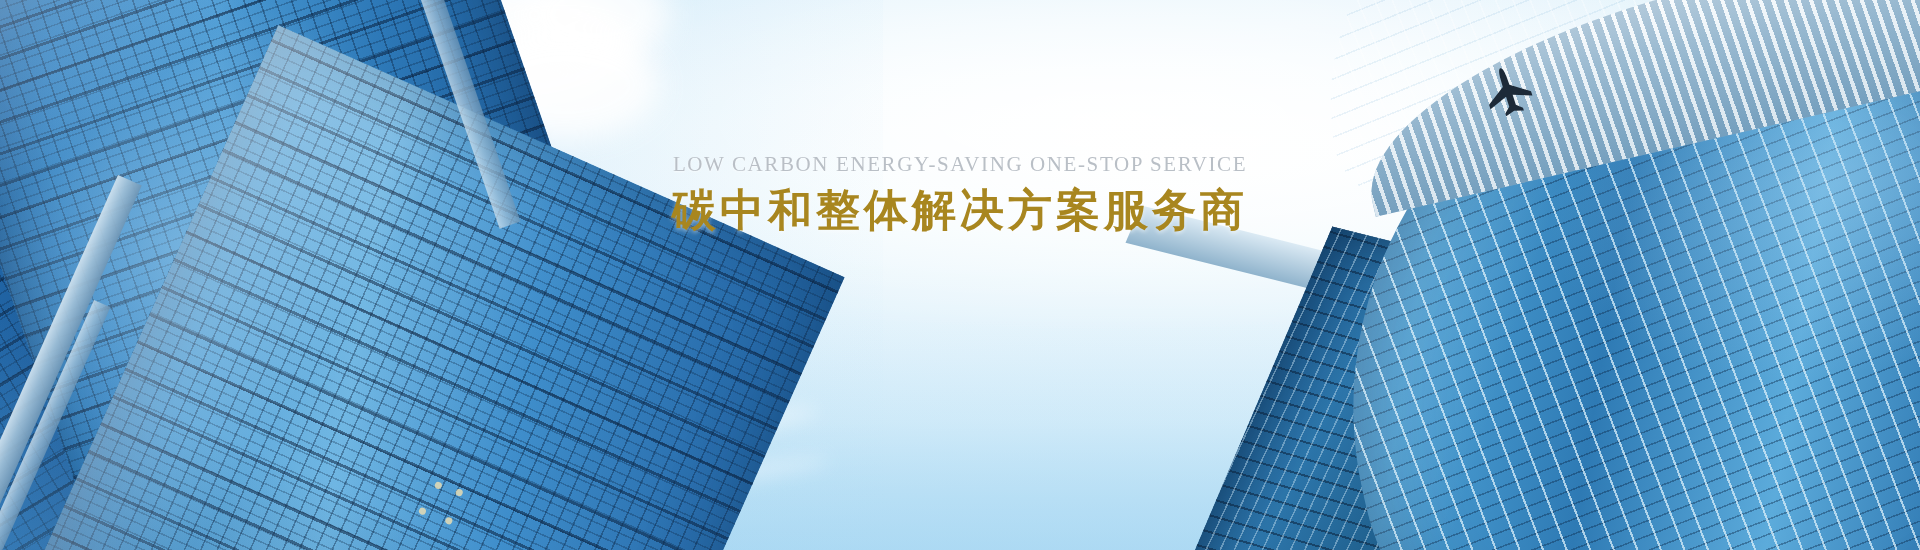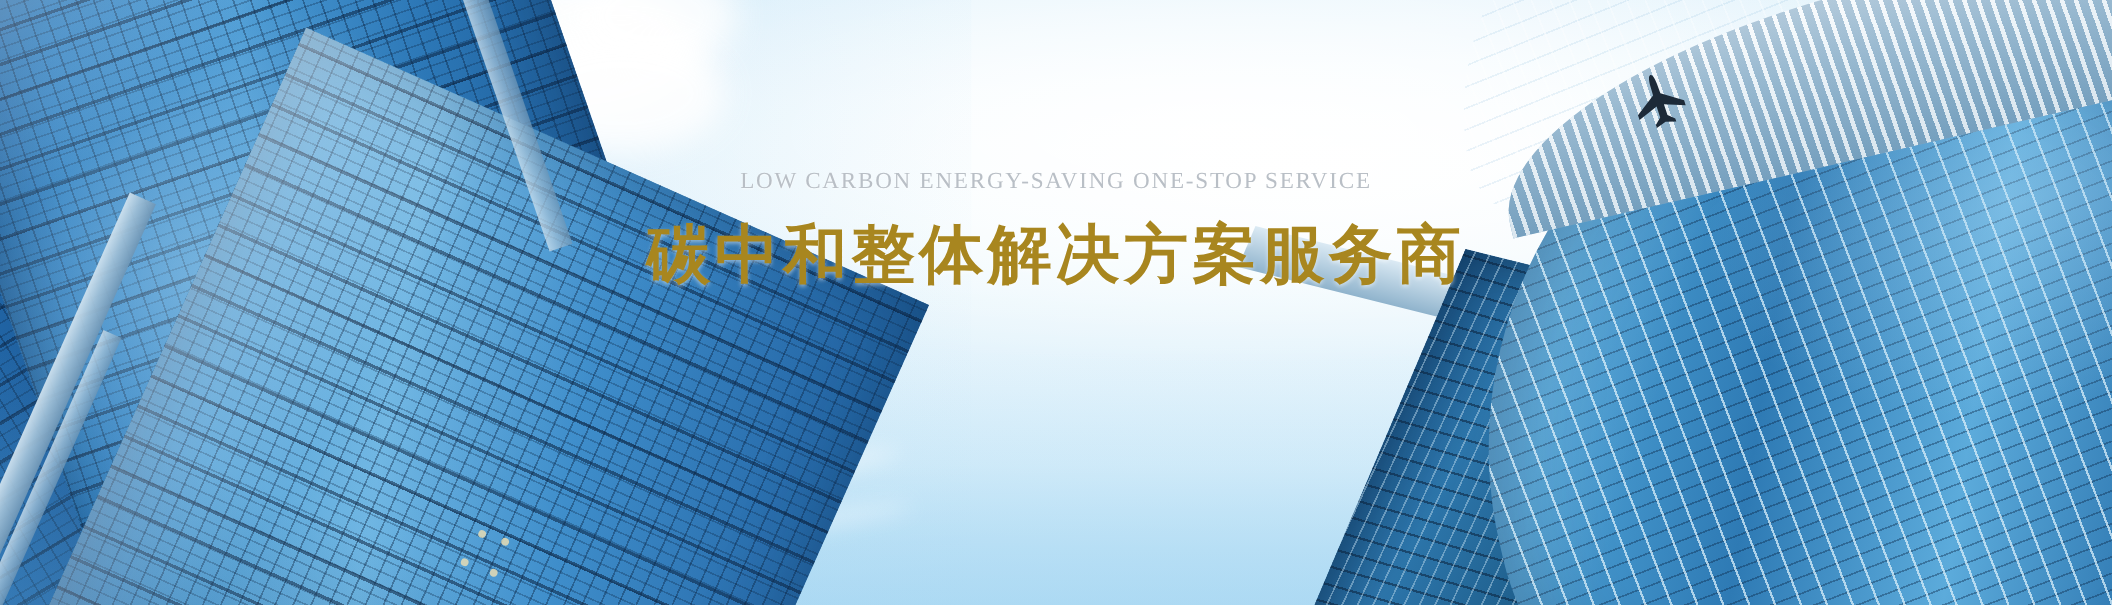--- a/index.html
+++ b/index.html
@@ -207,23 +207,23 @@
     margin-top:16px;
     font-family:"Liberation Sans",sans-serif;
     font-size:46px;
     font-weight:400;
     letter-spacing:7px;
     color:#a98a2c;
     white-space:nowrap;
     text-shadow:0 1px 3px rgba(255,255,255,.55);
   }
   .headline{
-    margin-top:16px;
+    margin-top:4px;
     font-family:"Liberation Sans",sans-serif;
-    font-size:58px;
+    font-size:44px;
     font-weight:700;
     letter-spacing:4px;
     color:#a8861f;
     white-space:nowrap;
     text-shadow:0 2px 4px rgba(255,255,255,.5);
   }
 </style>
 </head>
 <body>
 

